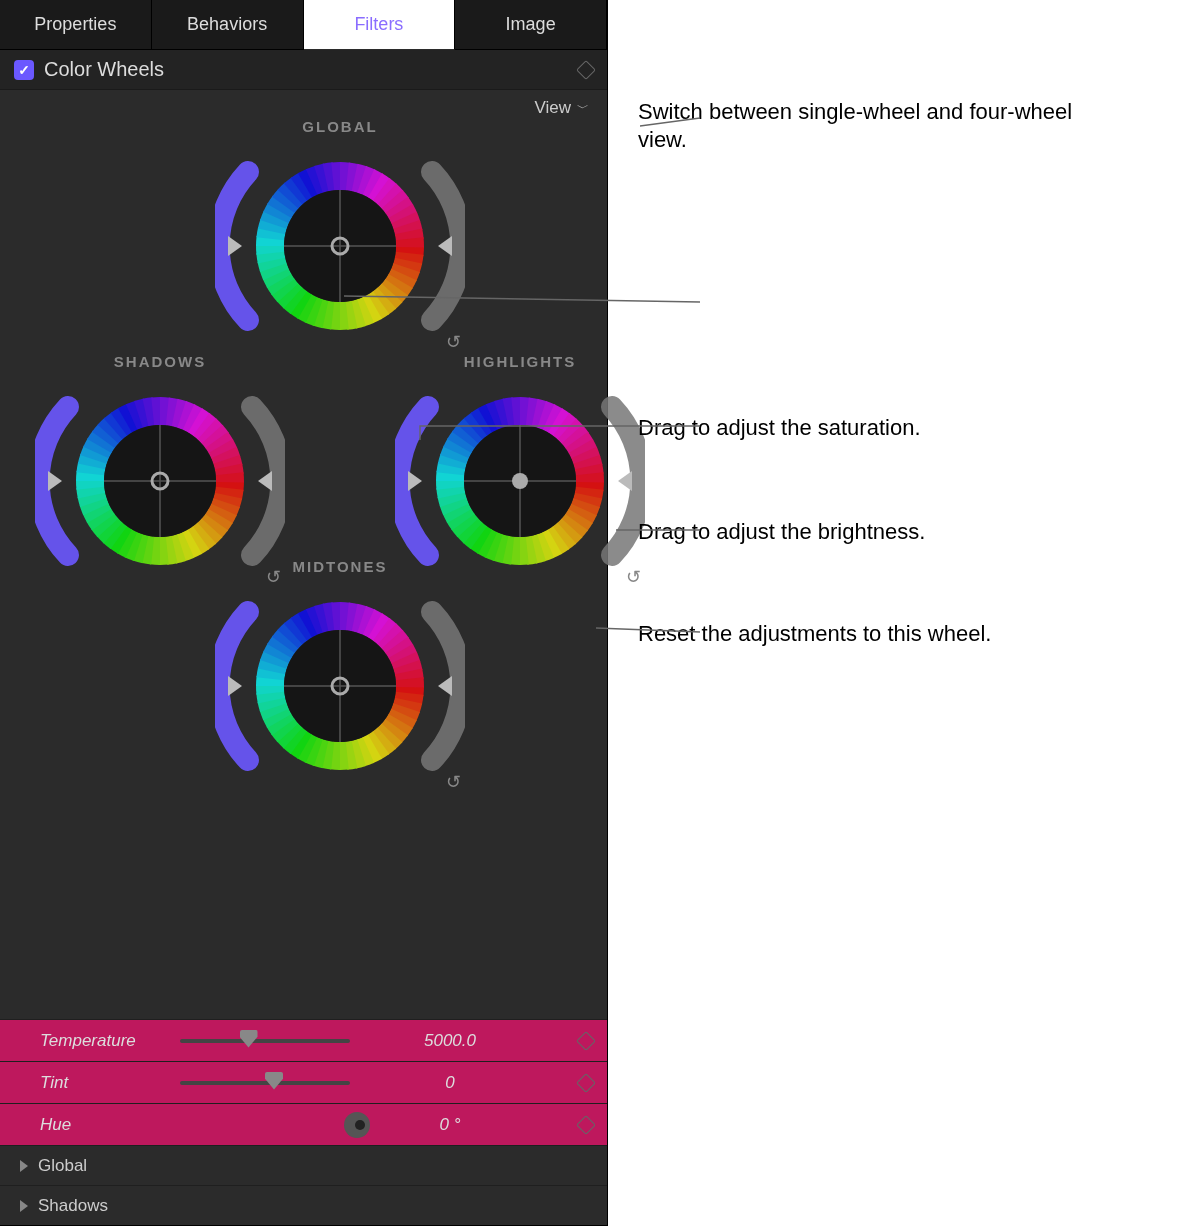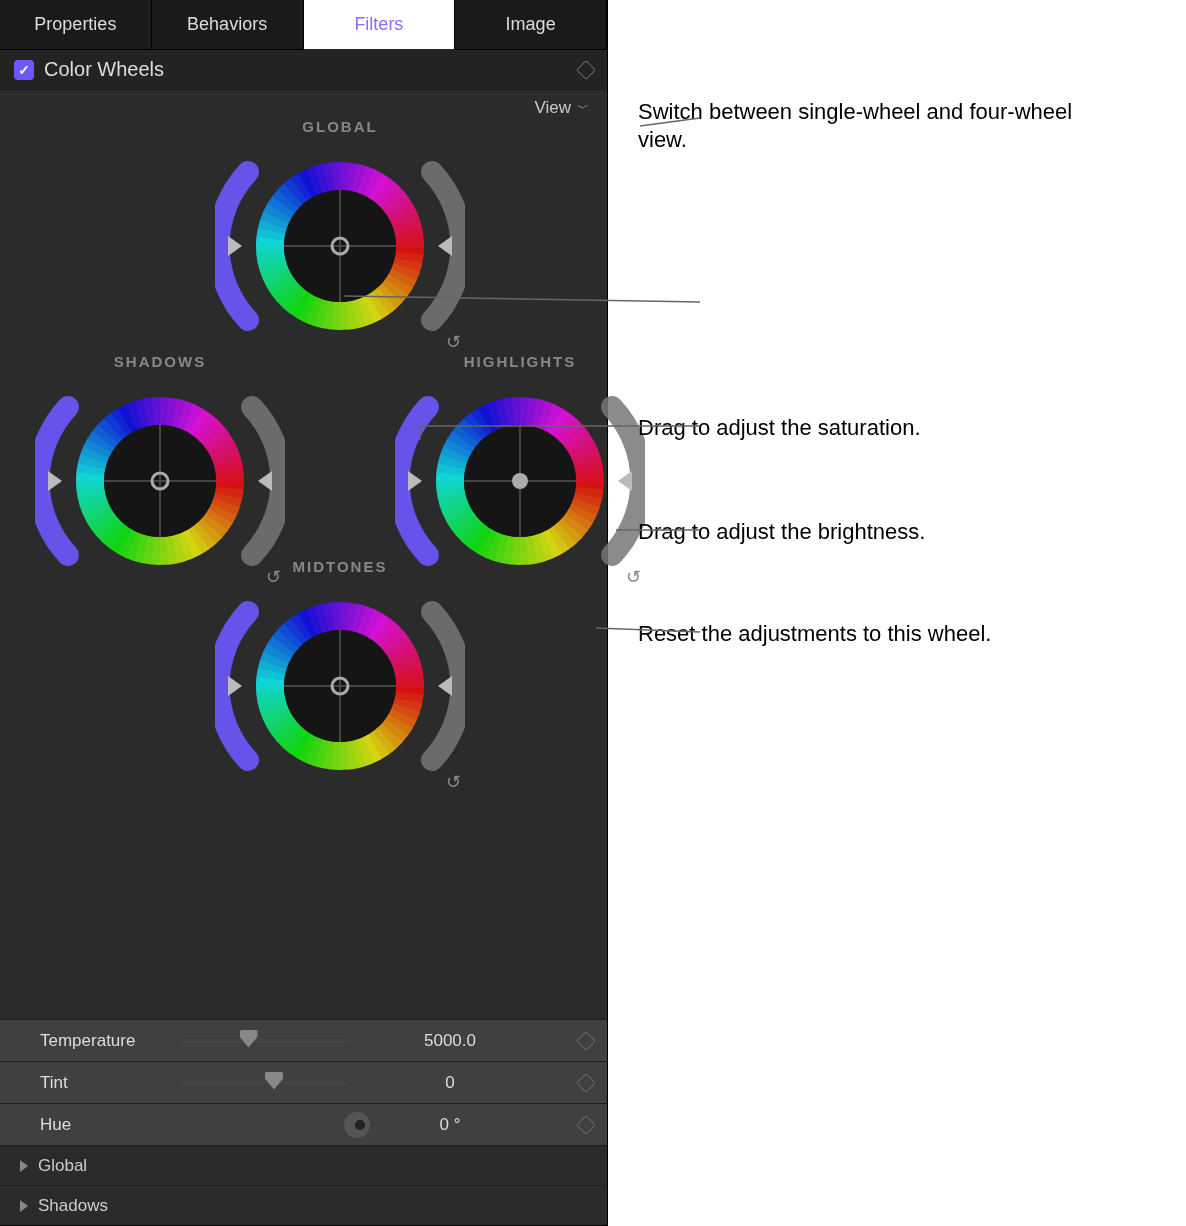--- a/index.html
+++ b/index.html
@@ -99,22 +99,23 @@
     color: #888;
     font-size: 18px;
     cursor: pointer;
   }
   .param-row {
     display: flex;
     align-items: center;
     height: 42px;
     padding: 0 14px 0 40px;
     border-top: 1px solid #1f1f1f;
-    background: #404040;
+    background: #be185d;
     font-size: 17px;
+    font-style: italic;
   }
   .param-label { width: 140px; color: #ddd; }
   .param-slider { width: 190px; display:flex; align-items:center; }
   .param-val { width: 160px; text-align: center; color: #ddd; }
   .param-key { margin-left: auto; }
   .slider-track {
     width: 170px; height: 4px; background: #444; border-radius: 2px; position: relative;
   }
   .slider-thumb {
     width: 18px; height: 18px; background: #888; position: absolute; top: -9px;

